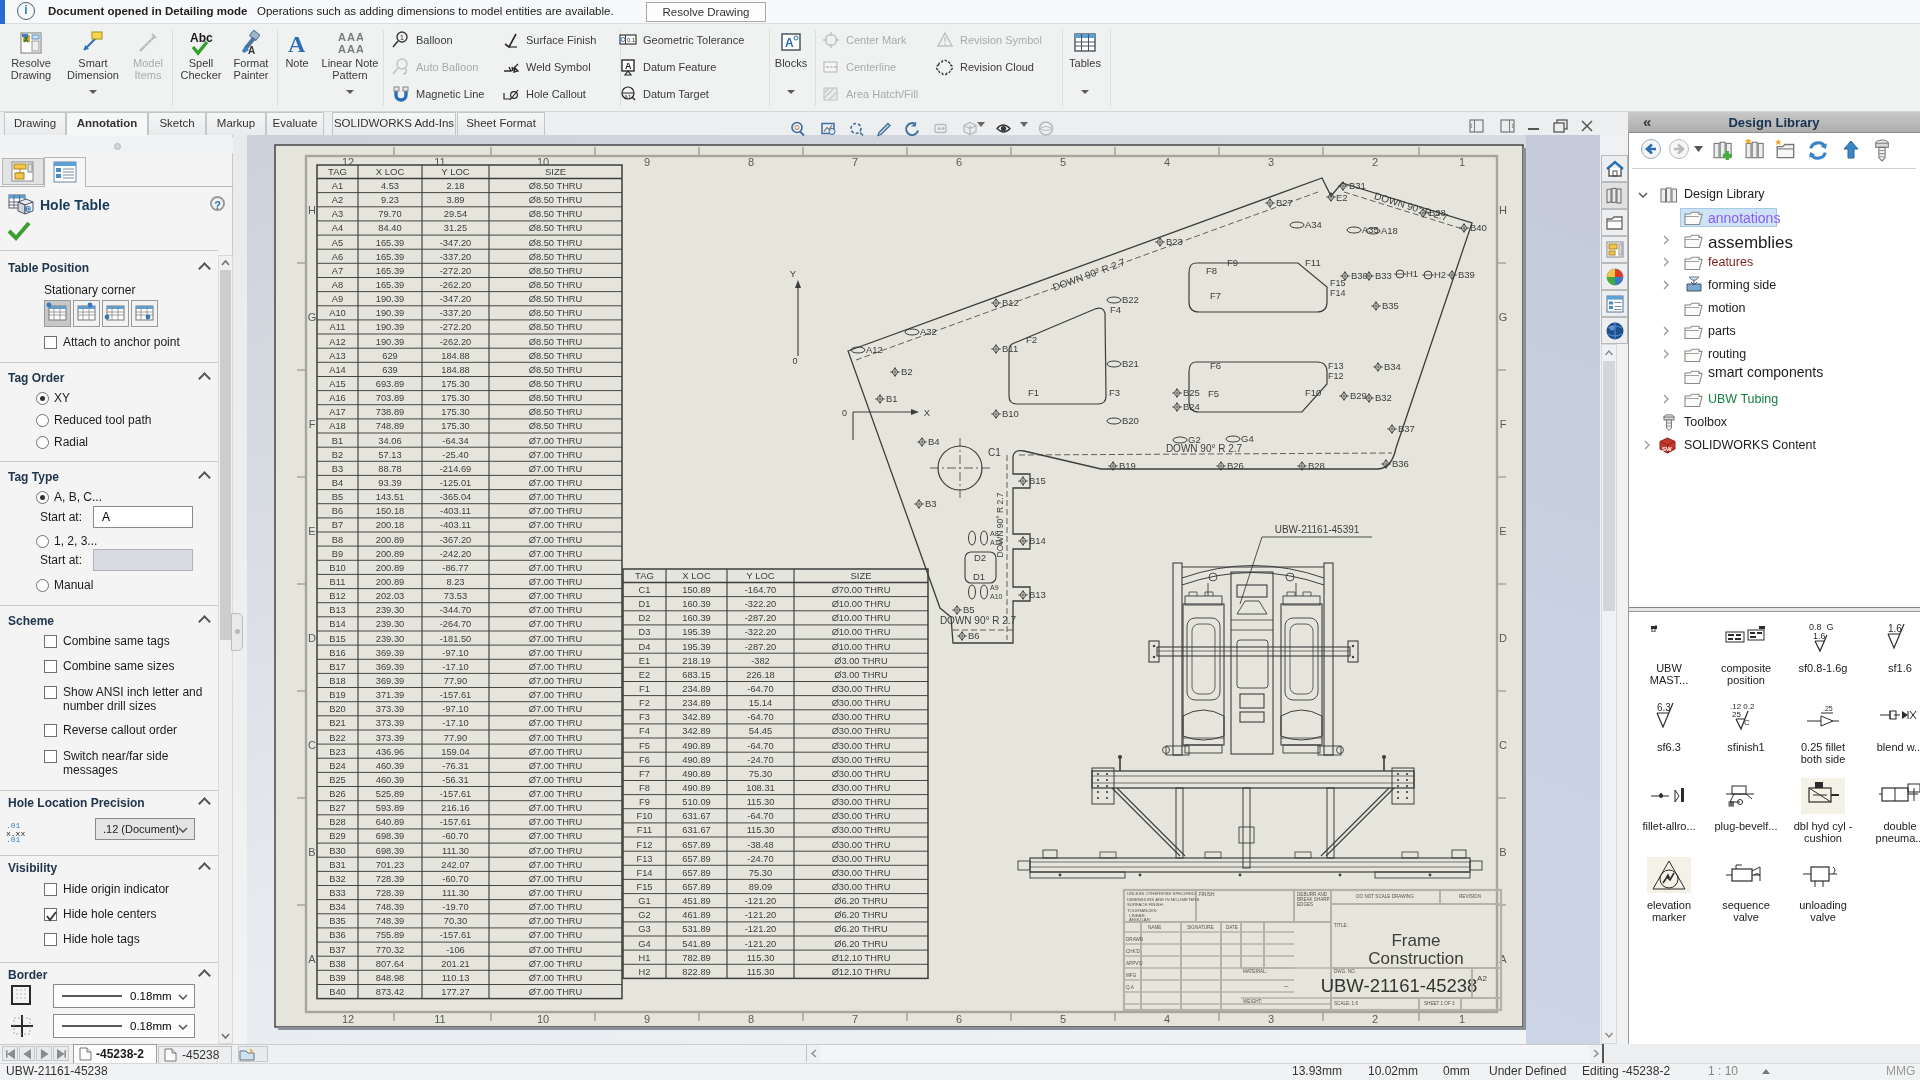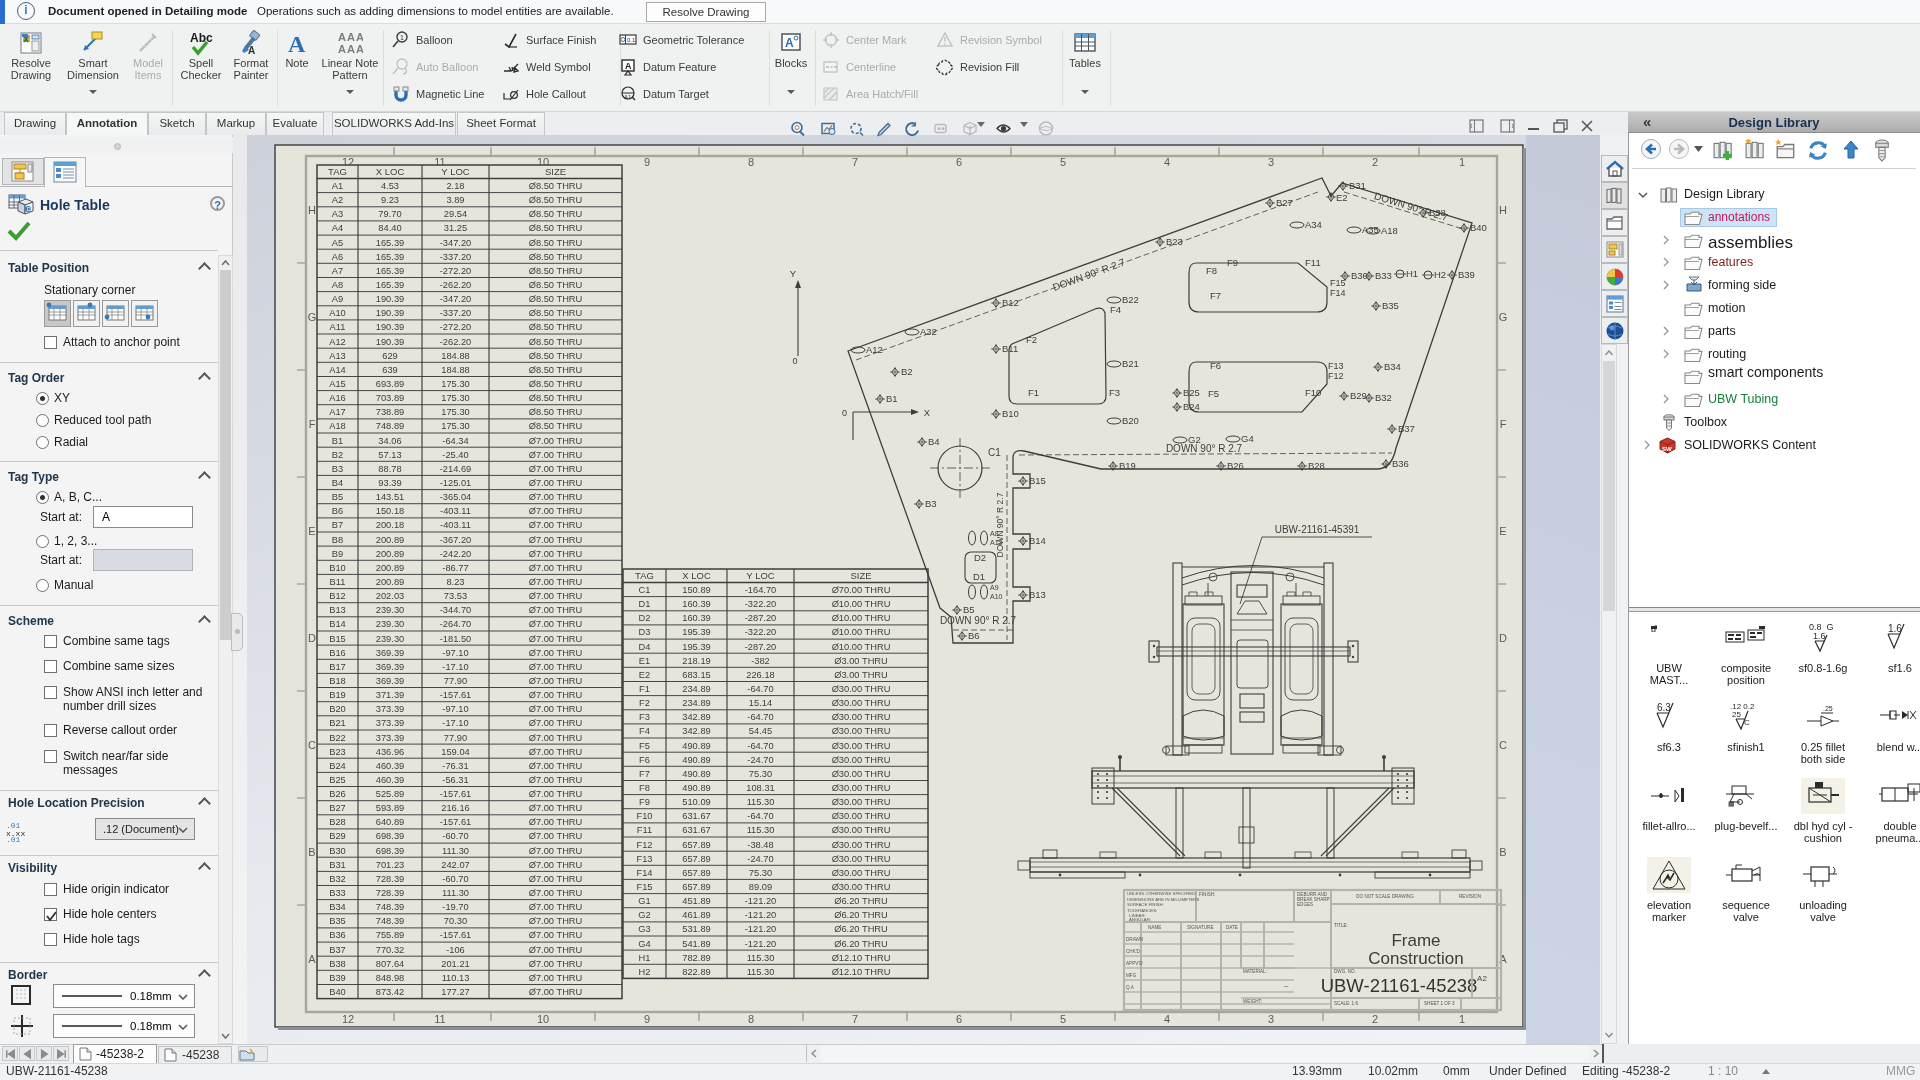--- a/index.html
+++ b/index.html
@@ -201,21 +201,21 @@
       <span class="ic"><svg width="18" height="18" viewBox="0 0 18 18">
           <path d="M9 2 L16 15 H2 Z" fill="none" stroke="#c0c2c4" stroke-width="1.5"></path>
           <path d="M9 6 v5 M9 12.5 v1.5" stroke="#c0c2c4" stroke-width="1.4"></path>
         </svg></span>
       <span class="lb">Revision Symbol</span>
     </div>
 <div class="rsm" style="left:936px;top:32px">
       <span class="ic"><svg width="18" height="18" viewBox="0 0 18 18">
           <path d="M3 7 a2.4 2.4 0 0 1 3-3 a2.6 2.6 0 0 1 5 0 a2.4 2.4 0 0 1 3 3 a2.4 2.4 0 0 1 0 5 a2.4 2.4 0 0 1 -3 3 a2.6 2.6 0 0 1 -5 0 a2.4 2.4 0 0 1 -3 -3 a2.4 2.4 0 0 1 0 -5" fill="none" stroke="#2b2b2b" stroke-width="1.3" stroke-dasharray="2.5 1.6"></path>
         </svg></span>
-      <span class="lb">Revision Fill</span>
+      <span class="lb">Revision Cloud</span>
     </div>
 <div class="rbig" style="left:1054px;width:62px"><div class="ic"><svg width="26" height="26" viewBox="0 0 26 26">
           <rect x="3" y="4" width="20" height="17" fill="#fff" stroke="#4b555f" stroke-width="1.4"></rect>
           <rect x="3" y="4" width="20" height="4" fill="#5e9fd4"></rect>
           <path d="M3 12 h20 M3 16 h20 M9.5 4 v17 M16.5 4 v17" stroke="#4b555f"></path>
         </svg></div>Tables</div>
     <div class="caret" style="left:1081px;top:66px"></div>
 </div>
 <div id="tabrow" class="abs"></div>
 <div class="dtab abs" style="left:4px;width:62px">Drawing</div>
@@ -1408,21 +1408,21 @@
       <rect x="6.5" y="2" width="4.5" height="14"></rect>
       <rect x="12" y="3" width="4.5" height="13"></rect>
     </g>
   </svg>
 <div class="abs" style="left:1684px;top:187px;font-size:12.5px;color:#1b1b1b">Design Library</div>
 <div class="abs" style="left:1680px;top:207.8px;width:97px;height:19px;background:#cfe3f6;border:1px solid #a8c8e8"></div>
 <svg class="abs" style="left:1684px;top:210.8px" width="19" height="15" viewBox="0 0 19 15">
     <path d="M1 3 L6 3 L8 1.2 L15 1.2 L15 3.4 L18 3.4 L15.5 13.5 L1 13.5 Z" fill="#fbfbf9" stroke="#8a8a88" stroke-width="1.1"></path>
     <path d="M1 5.5 L15 5.5" stroke="#8a8a88" stroke-width="0.8"></path>
   </svg>
-<div class="abs" style="left:1708px;top:209.8px;font-size:12px;color:#be185d">annotations</div>
+<div class="abs" style="left:1708px;top:209.8px;font-size:14px;color:#8b5cf6">annotations</div>
 <svg class="abs" style="left:1662px;top:234.60000000000002px" width="8" height="10">
     <path d="M2 1 L6 5 L2 9" stroke="#9a9a9a" stroke-width="1.4" fill="none"></path>
   </svg>
 <svg class="abs" style="left:1684px;top:233.60000000000002px" width="19" height="15" viewBox="0 0 19 15">
     <path d="M1 3 L6 3 L8 1.2 L15 1.2 L15 3.4 L18 3.4 L15.5 13.5 L1 13.5 Z" fill="#fbfbf9" stroke="#8a8a88" stroke-width="1.1"></path>
     <path d="M1 5.5 L15 5.5" stroke="#8a8a88" stroke-width="0.8"></path>
   </svg>
 <div class="abs" style="left:1708px;top:232.60000000000002px;font-size:17px;color:#1b1b1b">assemblies</div>
 <svg class="abs" style="left:1662px;top:257.40000000000003px" width="8" height="10">
     <path d="M2 1 L6 5 L2 9" stroke="#9a9a9a" stroke-width="1.4" fill="none"></path>
@@ -1609,21 +1609,21 @@
       <path d="M5 3 l6 4 -6 4z" stroke="#8a8c8e" stroke-width="1.6" fill="#8a8c8e"></path>
     </svg></div>
 <div class="abs" style="left:53px;top:1046px;width:16px;height:15px;background:#e8eaeb;border:1px solid #c5c7c9"><svg width="14" height="14" viewBox="0 0 15 14">
       <path d="M12 3 v8 M4 3 l6 4 -6 4z" stroke="#8a8c8e" stroke-width="1.6" fill="#8a8c8e"></path>
     </svg></div>
 <div class="abs" style="left:73px;top:1044px;width:84px;height:19px;background:#fdfdfd;border:1px solid #9a9c9e;border-bottom:none">
     <span style="position:absolute;left:4px;top:2px"><svg width="15" height="14" viewBox="0 0 15 14">
         <path d="M2 1 h7 l4 4 v8 h-11z" fill="#fdfdfd" stroke="#777"></path>
         <path d="M9 1 v4 h4" fill="#d8e4f0" stroke="#777"></path>
       </svg></span>
-    <span style="position:absolute;left:22px;top:2px;font-size:12px;font-weight:normal;color:#1b1b1b">-45238-2</span>
+    <span style="position:absolute;left:22px;top:2px;font-size:12px;font-weight:bold;color:#1b1b1b">-45238-2</span>
   </div>
 <div class="abs" style="left:158px;top:1046px;width:74px;height:17px;background:#eceeef;border:1px solid #c0c2c4;border-bottom:none">
     <span style="position:absolute;left:4px;top:1px"><svg width="15" height="14" viewBox="0 0 15 14">
         <path d="M2 1 h7 l4 4 v8 h-11z" fill="#fdfdfd" stroke="#777"></path>
         <path d="M9 1 v4 h4" fill="#d8e4f0" stroke="#777"></path>
       </svg></span>
     <span style="position:absolute;left:23px;top:1px;font-size:12px;color:#333">-45238</span>
   </div>
 <div class="abs" style="left:238px;top:1046px;width:30px;height:16px;background:#e8eaeb;border:1px solid #c5c7c9"><svg width="16" height="13" viewBox="0 0 16 13">
       <path d="M1 3 h6 l2 2 h6 v7 h-14z" fill="#cfe0ef" stroke="#678"></path>

